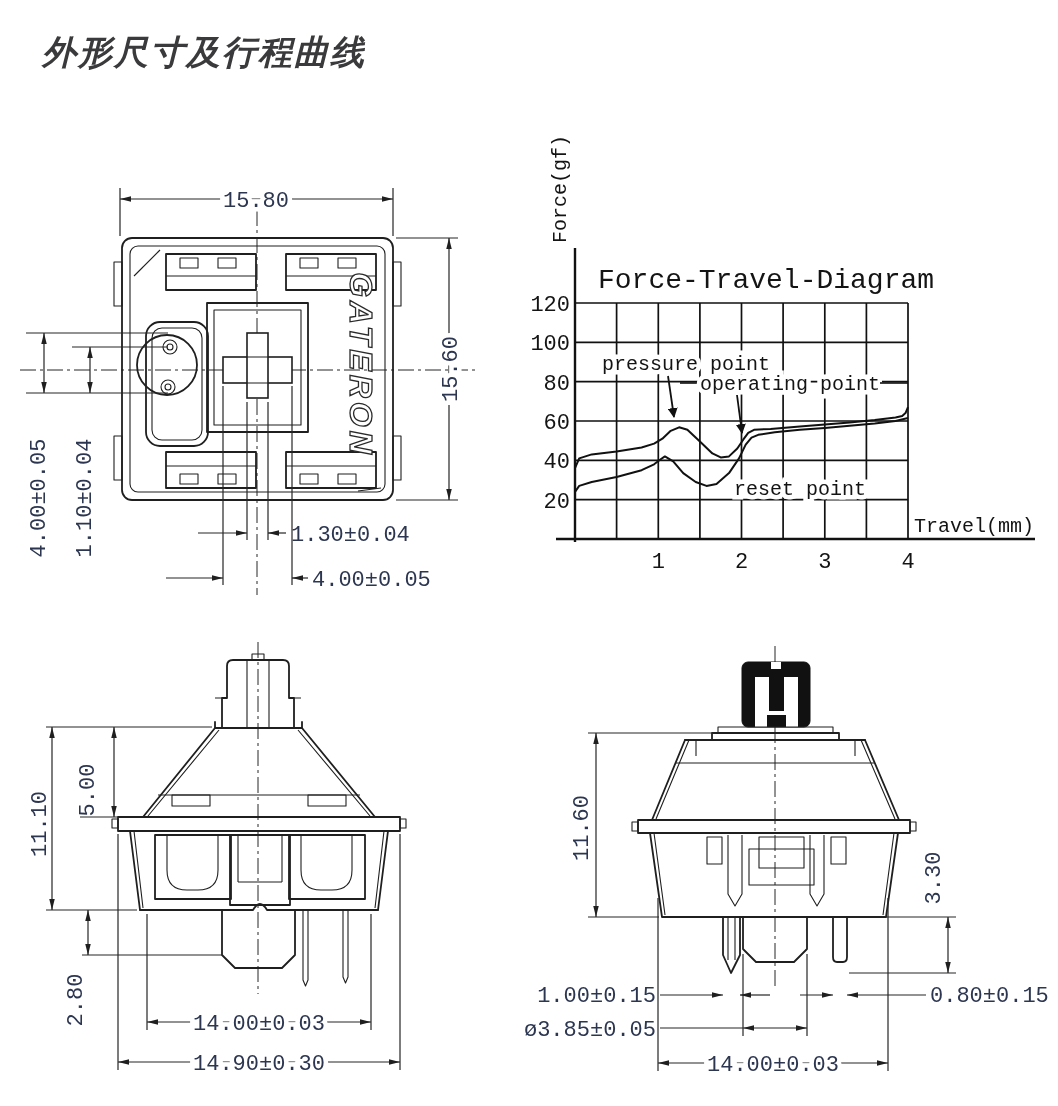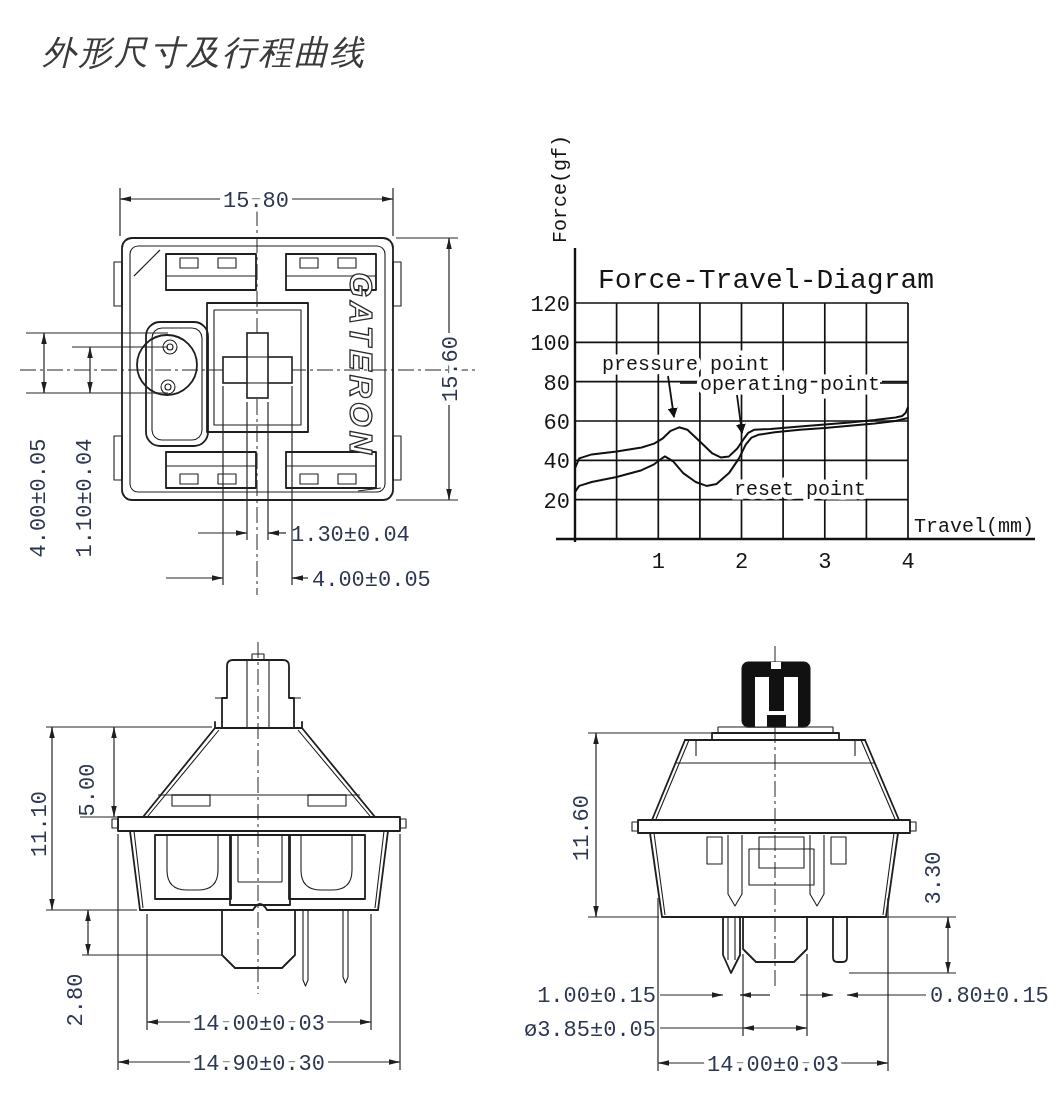--- a/index.html
+++ b/index.html
@@ -1,19 +1,19 @@
 <!DOCTYPE html>
 <html><head>
 <meta charset="utf-8">
 <style>
   html,body{margin:0;padding:0;background:#fff;}
   .page{position:relative;width:1058px;height:1106px;background:#fff;overflow:hidden;
         font-family:"Liberation Mono","DejaVu Sans Mono",monospace;}
   .page-title{position:absolute;left:42px;top:30px;font-family:"Liberation Sans","DejaVu Sans",sans-serif;
-        font-weight:normal;font-style:italic;font-size:34px;letter-spacing:2px;color:#3a3a3c;}
+        font-weight:bold;font-style:italic;font-size:34px;letter-spacing:2px;color:#3a3a3c;}
   svg{position:absolute;overflow:visible;}
   svg text{font-family:"Liberation Mono","DejaVu Sans Mono",monospace;}
   .dim{fill:#2c3650;font-size:22px;}
   .cht{fill:#141414;}
   .halo{stroke:#ffffff;stroke-width:9px;paint-order:stroke;}
   .ln{stroke:#1f1f1f;fill:none;stroke-width:1.8;stroke-linejoin:round;stroke-linecap:round;}
   .ln2{stroke:#1f1f1f;fill:none;stroke-width:1.1;stroke-linejoin:round;}
   .dl{stroke:#262626;fill:none;stroke-width:1.2;}
   .cl{stroke:#262626;fill:none;stroke-width:1;stroke-dasharray:16 4 3 4;}
   .grid{stroke:#111;stroke-width:1.7;fill:none;}

